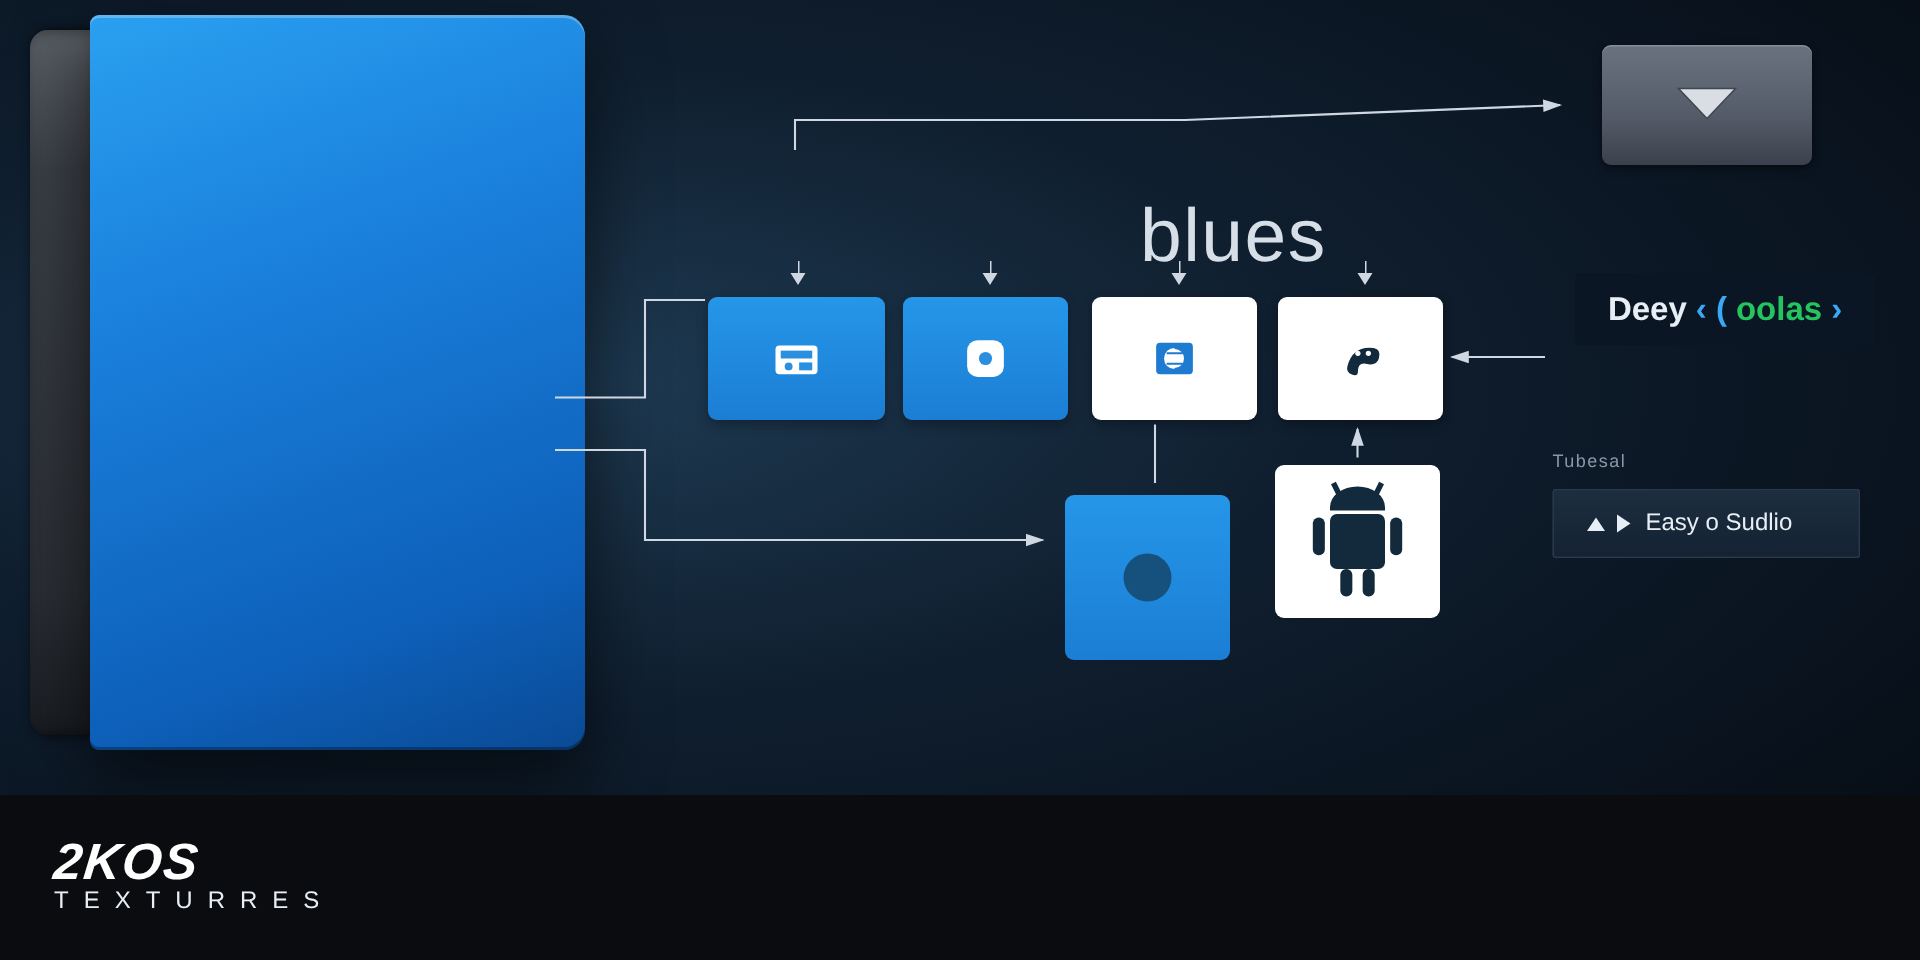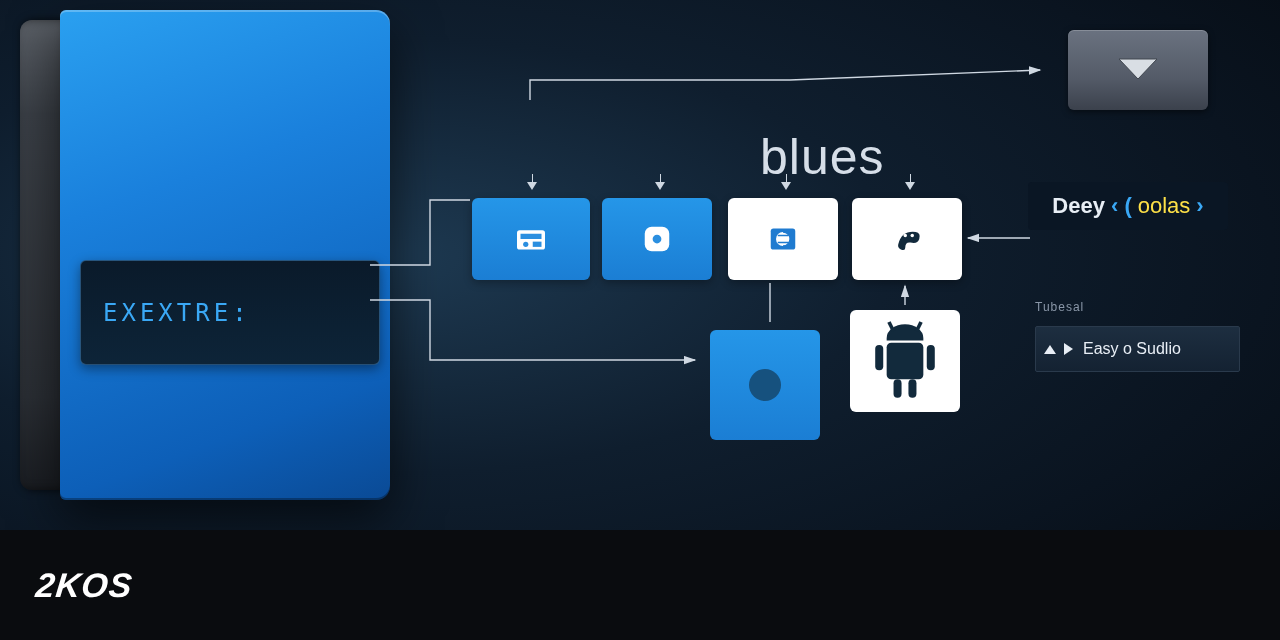--- a/index.html
+++ b/index.html
@@ -90,44 +90,44 @@
            background: linear-gradient(180deg,#2596e8 0%,#1b7ed4 100%); border-radius:6px;
            display:flex; align-items:center; justify-content:center; }
   .tile5 .dot { width:32px; height:32px; background:#16517e; border-radius:50%; }
   .tile6 { position:absolute; left:850px; top:310px; width:110px; height:102px;
            background:#fff; border-radius:6px;
            display:flex; align-items:center; justify-content:center; }
 
   
   .brand-badge {
     position: absolute;
-    right: 52px; top: 182px;
+    right: 30px; top: 182px;
     width: 200px; height: 48px;
     background: #0a1624;
     border-radius: 4px;
     display:flex; align-items:center; justify-content:center; gap:6px;
     color:#e8eef5; font-size:22px; font-weight:600;
   }
   .brand-badge .seg2 { color:#3aa8f5; font-size:22px; font-weight:700; }
-  .brand-badge .seg3 { color:#fde047; font-weight:400; }
+  .brand-badge .seg3 { color:#22c55e; font-weight:700; }
 
   
   .panel-label {
     position:absolute; right:40px; top:300px;
     width: 205px; font-size:12px; color:#8a97a8;
     letter-spacing:1px;
     border-bottom:1px solid #2a3a4c; padding-bottom:19px;
   }
   .play-btn {
     position:absolute; right:40px; top:326px;
     width:205px; height:46px;
     background: linear-gradient(180deg,#1d2e40 0%,#142232 100%);
     border:1px solid #2a3a4c; border-radius:2px;
     display:flex; align-items:center; gap:10px;
-    padding-left:8px; color:#e8eef5; font-size:16px;
+    padding-left:22px; color:#e8eef5; font-size:16px;
   }
   .tri-up { width:0;height:0;border-left:6px solid transparent;border-right:6px solid transparent;border-bottom:9px solid #e8eef5; }
   .tri-right { width:0;height:0;border-top:6px solid transparent;border-bottom:6px solid transparent;border-left:9px solid #e8eef5; margin-left:-2px;}
 
   
   .arrows { position:absolute; left:0; top:0; width:1280px; height:640px; pointer-events:none; }
 
   
   .footer {
     position:absolute; left:0; bottom:0; width:1280px; height:110px;
@@ -153,23 +153,20 @@
   .md1{left:525px; top:182px;} .md2{left:653px; top:182px;}
   .md3{left:779px; top:182px;} .md4{left:903px; top:182px;}
 
 </style>
 </head>
 <body>
 
 <div class="product-box">
   <div class="box-spine"></div>
   <div class="box-front"></div>
-  <div class="box-label">
-    <span class="box-label-text">EXEXTRE:</span>
-  </div>
 </div>
 
 <div class="dropdown-btn">
   <svg viewBox="0 0 46 30">
     <polygon points="4,4 42,4 23,24" fill="#d9dee4" stroke="#40464f" stroke-width="1"></polygon>
   </svg>
 </div>
 
 <div class="center-heading">blues</div>
 
@@ -257,14 +254,15 @@
 
     <path d="M905 305 L905 286" marker-end="url(#ah)"></path>
 
     <path d="M1030 238 L968 238" marker-end="url(#ah)"></path>
   </g>
 </svg>
 
 <div class="footer">
   <div class="footer-left">
     <span class="footer-logo">2KOS</span>
+    <span class="footer-sub">TEXTURRES</span>
   </div>
 </div>
 
 </body></html>

